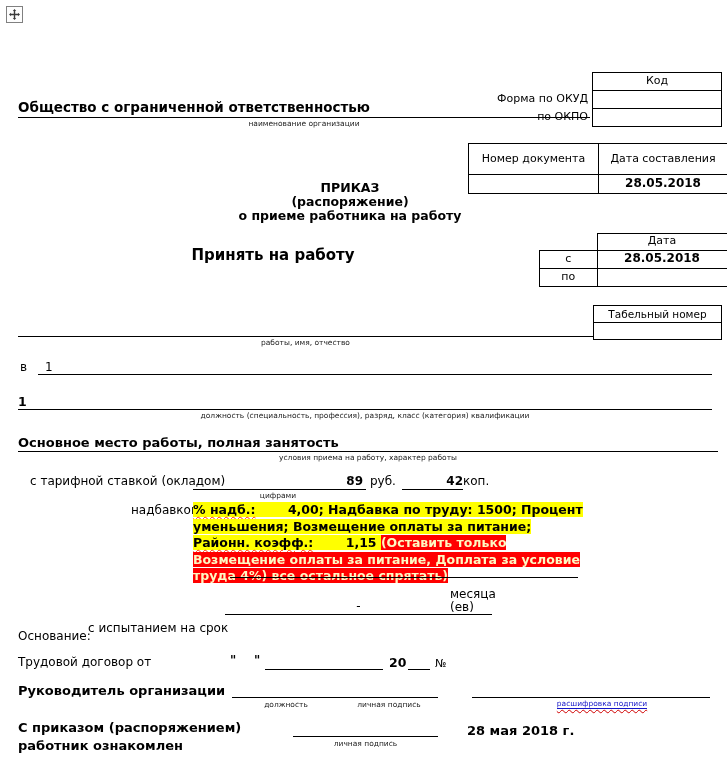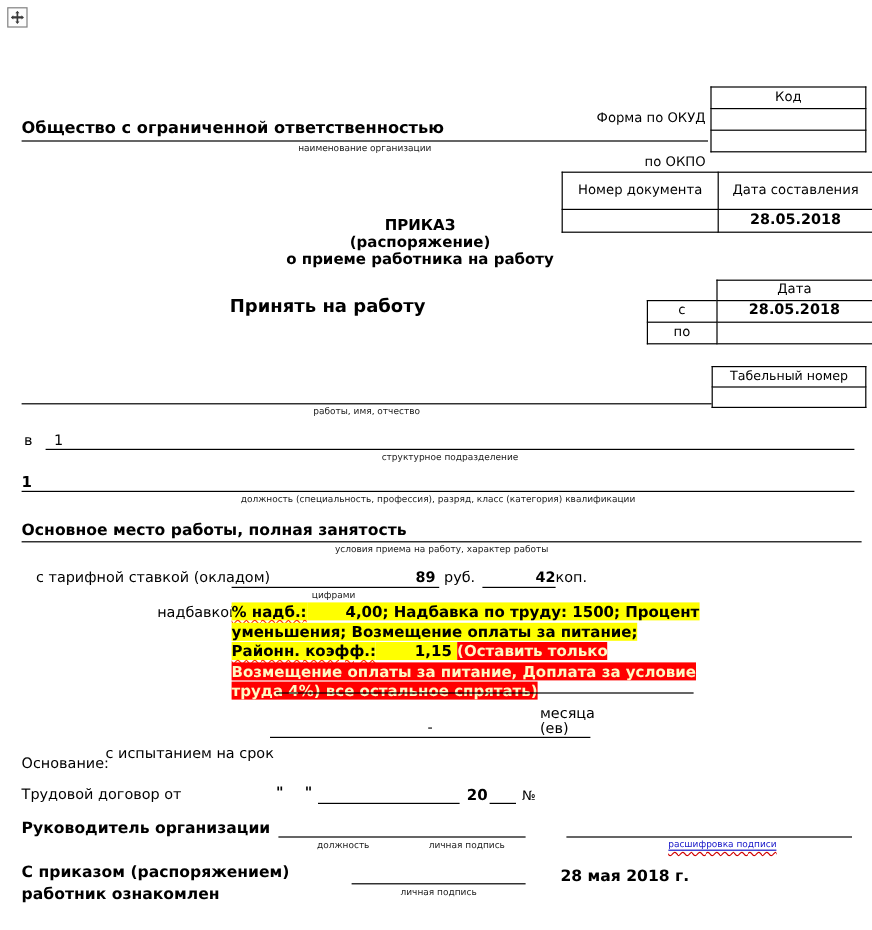--- a/index.html
+++ b/index.html
@@ -52,21 +52,21 @@
         </tr>
     <tr>
           <td style="height:17px;"></td>
         </tr>
     <tr>
           <td style="height:17px;"></td>
         </tr>
   </tbody>
     </table>
   <div class="abs t11 right" style="left:420px; top:93px; width:168px;">Форма по ОКУД</div>
-  <div class="abs t11 right" style="left:420px; top:129px; width:168px;">по ОКПО</div>
+  <div class="abs t11 right" style="left:420px; top:111px; width:168px;">по ОКПО</div>
 
   <div class="abs b" style="left:18px; top:100px; font-size:13.5px;">Общество с ограниченной ответственностью</div>
   <div class="hline" style="left:18px; top:117px; width:572px;"></div>
   <div class="abs cap center" style="left:18px; top:120px; width:572px;">наименование организации</div>
 
   <table class="frm abs" style="left:468px; top:143px; width:249px;">
     <tbody>
         <tr>
       <td style="width:125px; height:30px;">Номер документа</td>
       <td style="width:124px;">Дата составления</td>
@@ -113,21 +113,20 @@
         </tr>
   </tbody>
     </table>
 
   <div class="hline" style="left:18px; top:336px; width:575px;"></div>
   <div class="abs cap center" style="left:18px; top:339px; width:575px;">работы, имя, отчество</div>
 
   <div class="abs t12" style="left:20px; top:361px;">в</div>
   <div class="abs t12" style="left:45px; top:361px;">1</div>
   <div class="hline" style="left:38px; top:374px; width:674px;"></div>
-  <div class="abs cap center" style="left:38px; top:377px; width:674px;">структурное подразделение</div>
 
   <div class="abs b" style="left:18px; top:395px; font-size:12.5px;">1</div>
   <div class="hline" style="left:18px; top:409px; width:694px;"></div>
   <div class="abs cap center" style="left:18px; top:412px; width:694px;">должность (специальность, профессия), разряд, класс (категория) квалификации</div>
 
   <div class="abs b t13" style="left:18px; top:436px;">Основное место работы, полная занятость</div>
   <div class="hline" style="left:18px; top:451px; width:700px;"></div>
   <div class="abs cap center" style="left:18px; top:454px; width:700px;">условия приема на работу, характер работы</div>
 
   <div class="abs t12" style="left:30px; top:475px;">с тарифной ставкой (окладом)</div>

